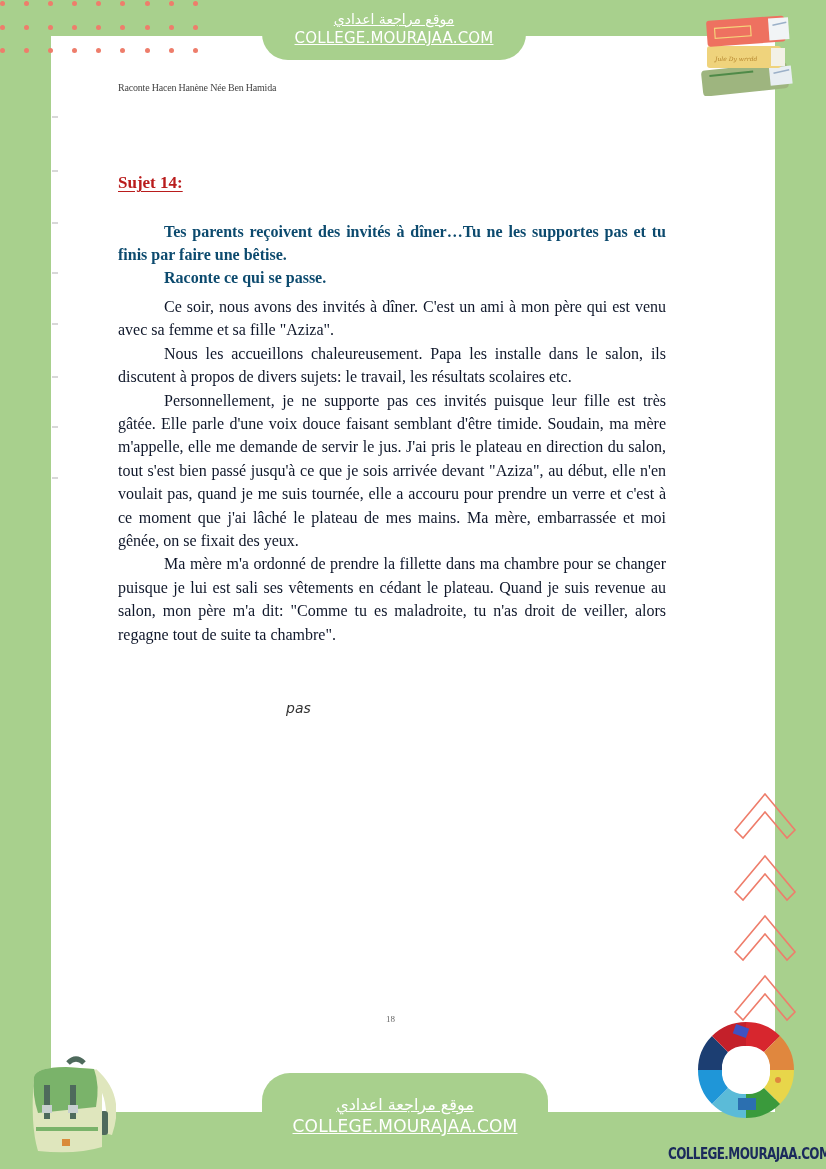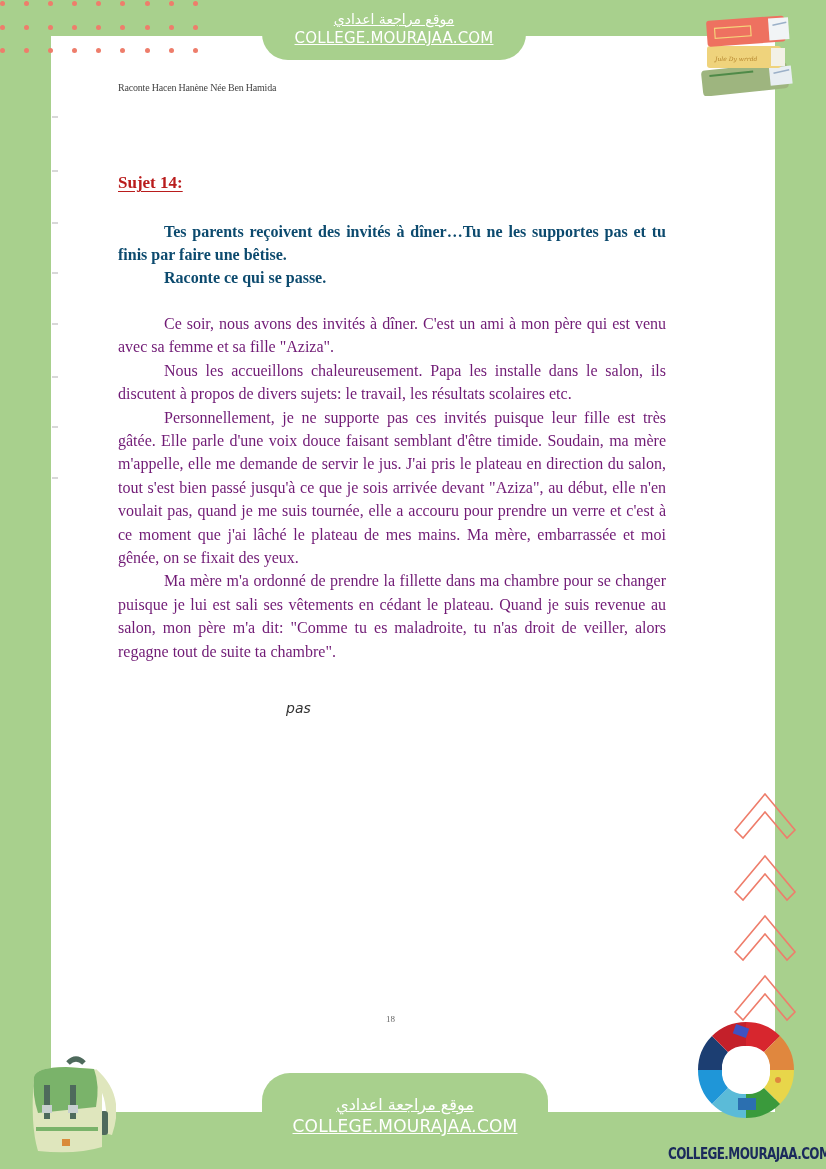--- a/index.html
+++ b/index.html
@@ -49,22 +49,22 @@
     .sujet {
       top: 173px; font-weight: bold; font-size: 17px; color: #b91c1c;
       text-decoration: underline; text-underline-offset: 3px;
     }
     .prompt {
       top: 220px; font-weight: bold; font-size: 16px; color: #0c4a6e;
       line-height: 23px; text-align: justify;
     }
     .prompt p, .essay p { margin: 0; text-indent: 46px; }
     .essay {
-      top: 312px; font-size: 16px; line-height: 23.4px; text-align: justify;
-      color: #701a75;
+      top: 295px; font-size: 16px; line-height: 23.4px; text-align: justify;
+      color: #0f172a;
     }
     .hand-note {
       position: absolute; left: 286px; top: 700px; font-size: 14px; color: #333;
       font-family: "DejaVu Sans", sans-serif; font-style: italic;
     }
     .page-number {
       position: absolute; left: 386px; top: 1014px; font-size: 9px; color: #666;
       filter: blur(0.5px);
     }
     .margin-tick {

